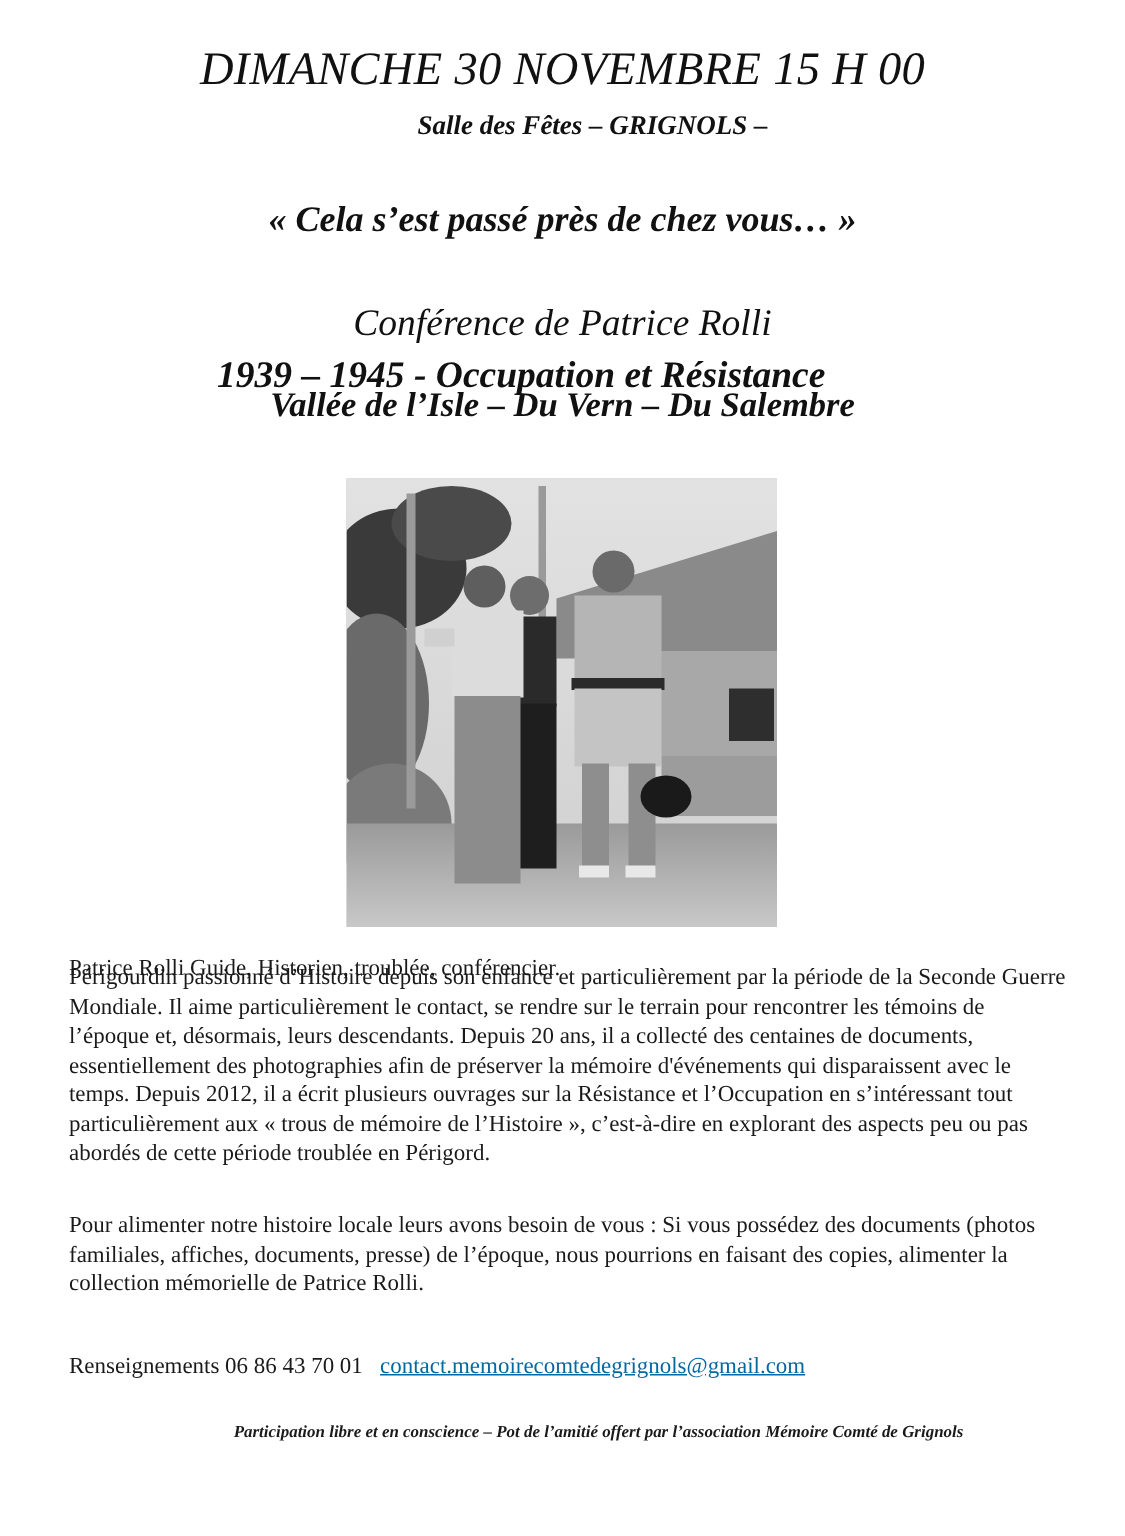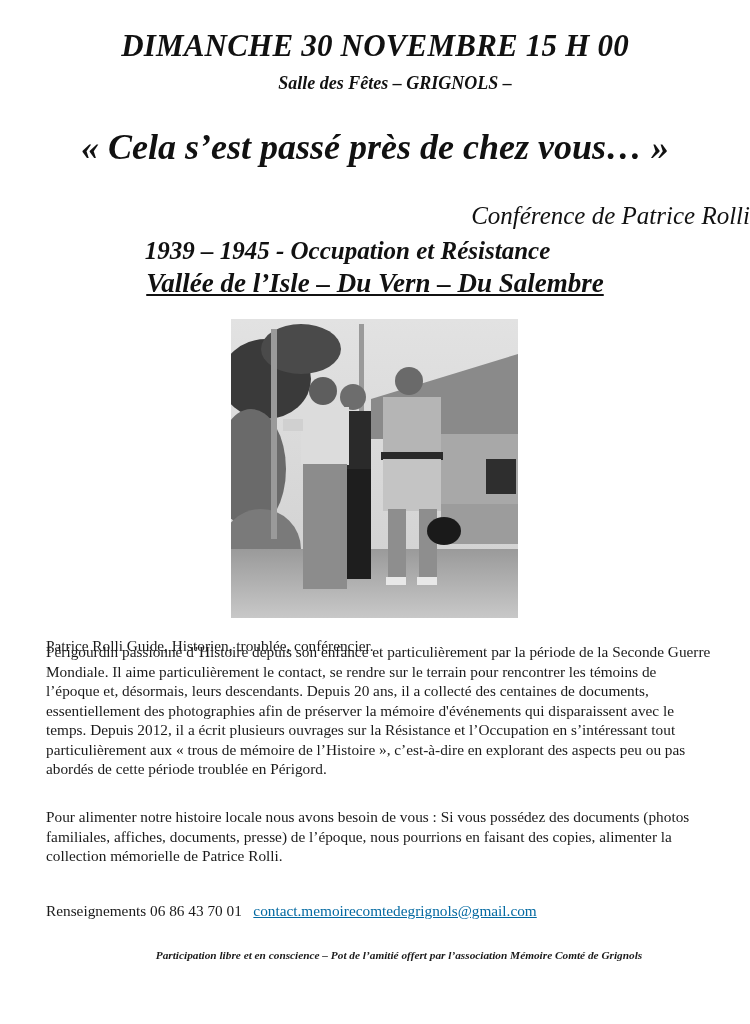--- a/index.html
+++ b/index.html
@@ -15,71 +15,69 @@
       font-family: "Liberation Serif", "DejaVu Serif", serif;
       color: #111111;
     }
     .center { text-align: center; }
 
     .headline {
       position: absolute;
       left: 0; width: 750px;
       top: 28px;
       font-size: 31px;
-      font-weight: bold;
+      font-weight: normal;
       font-style: italic;
       letter-spacing: 0.2px;
       line-height: 36px;
     }
     .venue {
       position: absolute;
       left: 0; width: 750px;
       top: 72px;
       font-size: 18px;
       font-weight: bold;
       font-style: italic;
       line-height: 22px;
       padding-left: 20px;
     }
     .quote-title {
       position: absolute;
       left: 0; width: 750px;
       top: 130px;
-      font-size: 36px;
+      font-size: 24px;
       font-weight: bold;
       font-style: italic;
       line-height: 34px;
     }
     .conf-line {
       position: absolute;
       left: 0; width: 750px;
       top: 201px;
       font-size: 25px;
       font-style: italic;
       line-height: 30px;
-      text-align: right;
     }
     .subject-line {
       position: absolute;
       left: 0; width: 695px;
       top: 236px;
       font-size: 25px;
       font-weight: bold;
       font-style: italic;
       line-height: 30px;
     }
     .region-line {
       position: absolute;
       left: 0; width: 750px;
-      top: 268px;
-      font-size: 27px;
+      top: 255px;
+      font-size: 23px;
       font-weight: bold;
       font-style: italic;
       line-height: 30px;
-      text-decoration: underline;
     }
 
     .photo {
       position: absolute;
       left: 231px;
       top: 319px;
       width: 287px;
       height: 299px;
       overflow: hidden;
       background: #bdbdbd;
@@ -184,21 +182,21 @@
     </svg>
   </div>
 
   <div class="body-text bio-intro">
     <span class="b">Patrice Rolli</span><span> Guide, Historien, troublée, conférencier.</span>
   </div>
 
   <div class="body-text bio-para">Périgourdin passionné d’Histoire depuis son enfance et particulièrement par la période de la Seconde Guerre Mondiale. Il aime particulièrement le contact, se rendre sur le terrain pour rencontrer les témoins de l’époque et, désormais, leurs descendants. Depuis 20 ans, il a collecté des centaines de documents, essentiellement des photographies afin de préserver la mémoire d'événements qui disparaissent avec le temps. Depuis 2012, il a écrit plusieurs ouvrages sur la Résistance et l’Occupation en s’intéressant tout particulièrement aux « trous de mémoire de l’Histoire », c’est-à-dire en explorant des aspects peu ou pas abordés de cette période troublée en Périgord.</div>
 
   <div class="body-text appeal-para">
-    <span class="b">Pour alimenter notre histoire locale nous avons besoin de vous</span><span> : Si vous possédez des documents (photos familiales, affiches, documents, presse) de l’époque, nous pourrions en faisant des copies, alimenter la collection mémorielle de Patrice Rolli.</span>
+    <span class="b">Pour alimenter notre histoire locale leurs avons besoin de vous</span><span> : Si vous possédez des documents (photos familiales, affiches, documents, presse) de l’époque, nous pourrions en faisant des copies, alimenter la collection mémorielle de Patrice Rolli.</span>
   </div>
 
   <div class="body-text assoc-para">
     <br>
     <span>Renseignements 06 86 43 70 01</span>&nbsp;&nbsp;
     <a class="link">contact.memoirecomtedegrignols@gmail.com</a>
   </div>
 
   <div class="footer center">Participation libre et en conscience – Pot de l’amitié offert par l’association Mémoire Comté de Grignols</div>
 

